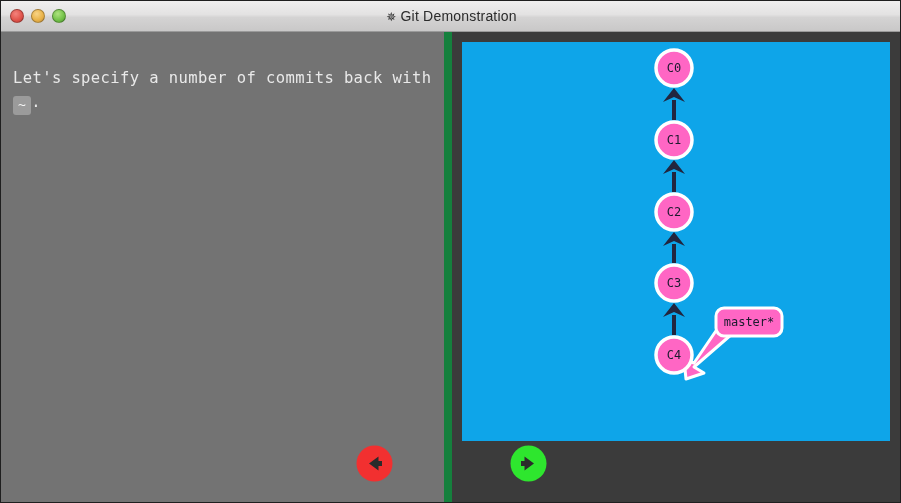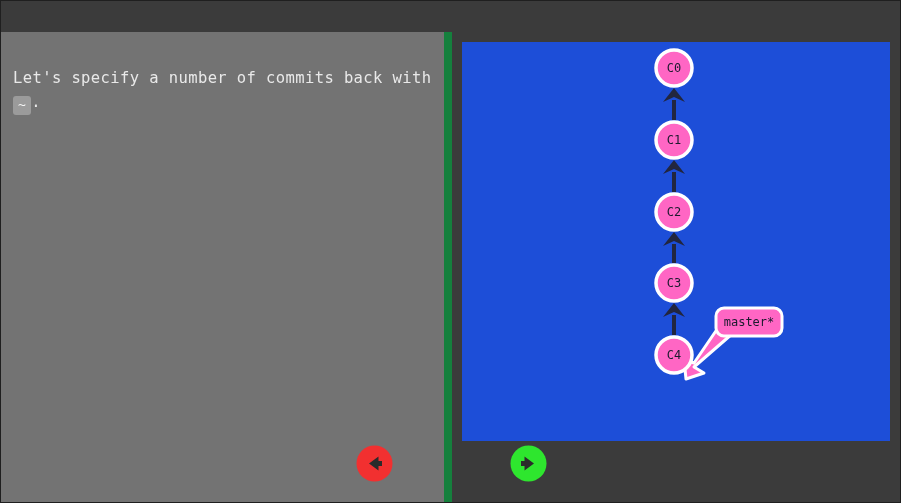--- a/index.html
+++ b/index.html
@@ -116,39 +116,49 @@
     box-sizing: border-box;
     text-shadow: 0 1px 1px rgba(0,0,0,.3);
   }
 
   
   .graph-panel {
     position: absolute;
     left: 461px; top: 41px;
     width: 428px;
     height: 399px;
-    background: #1d4ed8;
+    background: #0ea5e9;
     overflow: hidden;
   }
   .graph-svg { display: block; }
 
   
   .nav-btn {
     position: absolute;
     width: 37px; height: 37px;
     cursor: pointer;
   }
   .nav-back { left: 355px; top: 444px; }
   .nav-fwd  { left: 509px; top: 444px; }
 </style>
 </head>
 <body>
 
 <div id="app">
 
+  <div class="titlebar">
+    <div class="traffic">
+      <div class="light light-close"></div>
+      <div class="light light-min"></div>
+      <div class="light light-max"></div>
+    </div>
+    <div class="title-text">
+      <span class="title-gear">✵</span><span>Git Demonstration</span>
+    </div>
+  </div>
 
   <div class="left-panel">
 
     <div class="narrative">
       <span>Let's specify a number of commits back with </span><span class="inline-code">~</span><span>.</span>
     </div>
 
   </div>
 
   <div class="graph-panel">

